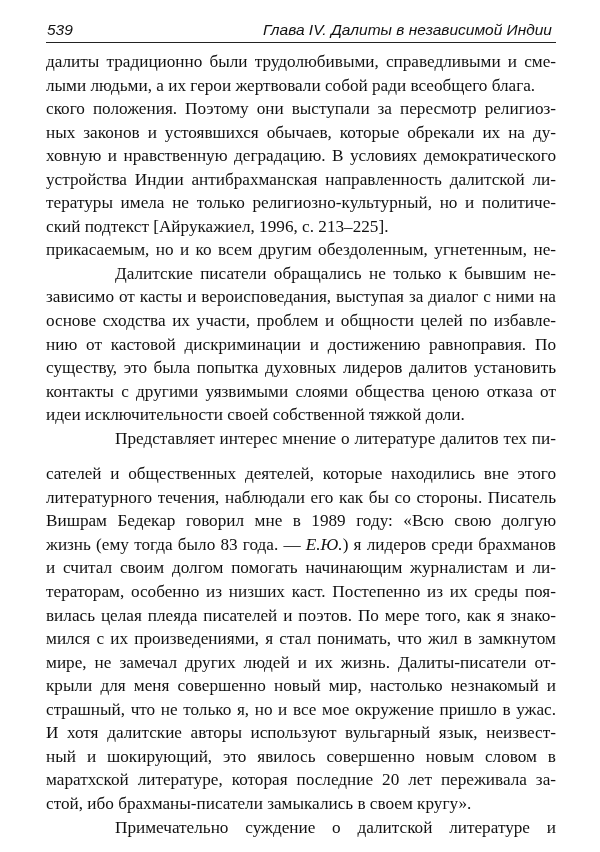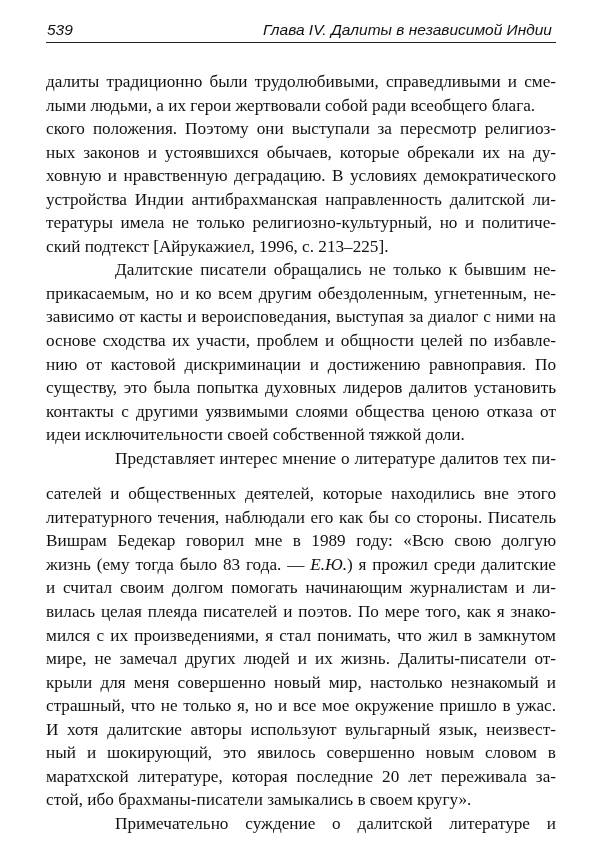--- a/index.html
+++ b/index.html
@@ -22,51 +22,52 @@
 
 <div class="page">
   <div class="header">
     <span class="num">539</span>
     <span class="title">Глава IV. Далиты в независимой Индии</span>
   </div>
 
   <div class="body">
 
     <div>
-      <span class="line" style="white-space: normal; overflow: hidden; margin-top: 20px;">далиты традиционно были трудолюбивыми, справедливыми и сме-<span style="display: inline-block; width: 100%; height: 0px;"></span></span>
+      <span class="line" style="white-space: normal; overflow: hidden;">далиты традиционно были трудолюбивыми, справедливыми и сме-<span style="display: inline-block; width: 100%; height: 0px;"></span></span>
       <span class="line last">лыми людьми, а их герои жертвовали собой ради всеобщего блага.</span>
     </div>
 
     <div>
       <span class="line" style="white-space: normal; overflow: hidden;">ского положения. Поэтому они выступали за пересмотр религиоз-<span style="display: inline-block; width: 100%; height: 0px;"></span></span>
       <span class="line" style="white-space: normal; overflow: hidden;">ных законов и устоявшихся обычаев, которые обрекали их на ду-<span style="display: inline-block; width: 100%; height: 0px;"></span></span>
       <span class="line" style="white-space: normal; overflow: hidden;">ховную и нравственную деградацию. В условиях демократического<span style="display: inline-block; width: 100%; height: 0px;"></span></span>
       <span class="line" style="white-space: normal; overflow: hidden;">устройства Индии антибрахманская направленность далитской ли-<span style="display: inline-block; width: 100%; height: 0px;"></span></span>
       <span class="line" style="white-space: normal; overflow: hidden;">тературы имела не только религиозно-культурный, но и политиче-<span style="display: inline-block; width: 100%; height: 0px;"></span></span>
       <span class="line last">ский подтекст [Айрукажиел, 1996, с. 213–225].</span>
     </div>
 
     <div>
+      <span class="line" style="white-space: normal; overflow: hidden;">прикасаемым, но и ко всем другим обездоленным, угнетенным, не-<span style="display: inline-block; width: 100%; height: 0px;"></span></span>
       <span class="line indent" style="white-space: normal; overflow: hidden;">Далитские писатели обращались не только к бывшим не-<span style="display: inline-block; width: 100%; height: 0px;"></span></span>
-      <span class="line" style="white-space: normal; overflow: hidden;">прикасаемым, но и ко всем другим обездоленным, угнетенным, не-<span style="display: inline-block; width: 100%; height: 0px;"></span></span>
       <span class="line" style="white-space: normal; overflow: hidden;">зависимо от касты и вероисповедания, выступая за диалог с ними на<span style="display: inline-block; width: 100%; height: 0px;"></span></span>
       <span class="line" style="white-space: normal; overflow: hidden;">основе сходства их участи, проблем и общности целей по избавле-<span style="display: inline-block; width: 100%; height: 0px;"></span></span>
       <span class="line" style="white-space: normal; overflow: hidden;">нию от кастовой дискриминации и достижению равноправия. По<span style="display: inline-block; width: 100%; height: 0px;"></span></span>
       <span class="line" style="white-space: normal; overflow: hidden;">существу, это была попытка духовных лидеров далитов установить<span style="display: inline-block; width: 100%; height: 0px;"></span></span>
       <span class="line" style="white-space: normal; overflow: hidden;">контакты с другими уязвимыми слоями общества ценою отказа от<span style="display: inline-block; width: 100%; height: 0px;"></span></span>
       <span class="line last">идеи исключительности своей собственной тяжкой доли.</span>
     </div>
 
     <div>
       <span class="line indent" style="white-space: normal; overflow: hidden;">Представляет интерес мнение о литературе далитов тех пи-<span style="display: inline-block; width: 100%; height: 0px;"></span></span>
       <span class="line" style="white-space: normal; overflow: hidden; margin-top: 12px;">сателей и общественных деятелей, которые находились вне этого<span style="display: inline-block; width: 100%; height: 0px;"></span></span>
       <span class="line" style="white-space: normal; overflow: hidden;">литературного течения, наблюдали его как бы со стороны. Писатель<span style="display: inline-block; width: 100%; height: 0px;"></span></span>
       <span class="line" style="white-space: normal; overflow: hidden;">Вишрам Бедекар говорил мне в 1989 году: «Всю свою долгую<span style="display: inline-block; width: 100%; height: 0px;"></span></span>
-      <span class="line" style="white-space: normal; overflow: hidden;"><span>жизнь (ему тогда было 83 года. — </span><i>Е.Ю.</i><span>) я прожил среди далитские</span><span style="display: inline-block; width: 100%; height: 0px;"></span></span>
+      <span class="line" style="white-space: normal; overflow: hidden;"><span>жизнь (ему тогда было 83 года. — </span><i>Е.Ю.</i><span>) я лидеров среди брахманов</span><span style="display: inline-block; width: 100%; height: 0px;"></span></span>
       <span class="line" style="white-space: normal; overflow: hidden;">и считал своим долгом помогать начинающим журналистам и ли-<span style="display: inline-block; width: 100%; height: 0px;"></span></span>
+      <span class="line" style="white-space: normal; overflow: hidden;">тераторам, особенно из низших каст. Постепенно из их среды поя-<span style="display: inline-block; width: 100%; height: 0px;"></span></span>
       <span class="line" style="white-space: normal; overflow: hidden;">вилась целая плеяда писателей и поэтов. По мере того, как я знако-<span style="display: inline-block; width: 100%; height: 0px;"></span></span>
       <span class="line" style="white-space: normal; overflow: hidden;">мился с их произведениями, я стал понимать, что жил в замкнутом<span style="display: inline-block; width: 100%; height: 0px;"></span></span>
       <span class="line" style="white-space: normal; overflow: hidden;">мире, не замечал других людей и их жизнь. Далиты-писатели от-<span style="display: inline-block; width: 100%; height: 0px;"></span></span>
       <span class="line" style="white-space: normal; overflow: hidden;">крыли для меня совершенно новый мир, настолько незнакомый и<span style="display: inline-block; width: 100%; height: 0px;"></span></span>
       <span class="line" style="white-space: normal; overflow: hidden;">страшный, что не только я, но и все мое окружение пришло в ужас.<span style="display: inline-block; width: 100%; height: 0px;"></span></span>
       <span class="line" style="white-space: normal; overflow: hidden;">И хотя далитские авторы используют вульгарный язык, неизвест-<span style="display: inline-block; width: 100%; height: 0px;"></span></span>
       <span class="line" style="white-space: normal; overflow: hidden;">ный и шокирующий, это явилось совершенно новым словом в<span style="display: inline-block; width: 100%; height: 0px;"></span></span>
       <span class="line" style="white-space: normal; overflow: hidden;">маратхской литературе, которая последние 20 лет переживала за-<span style="display: inline-block; width: 100%; height: 0px;"></span></span>
       <span class="line last">стой, ибо брахманы-писатели замыкались в своем кругу».</span>
     </div>

